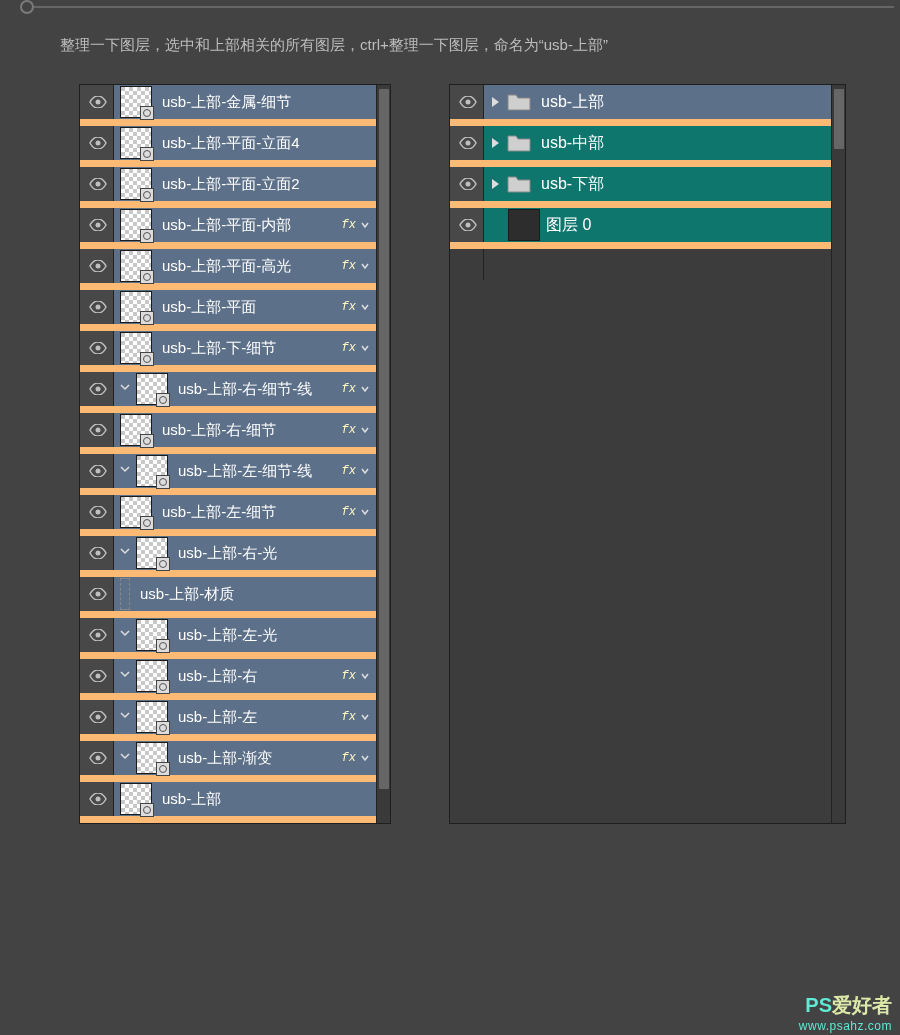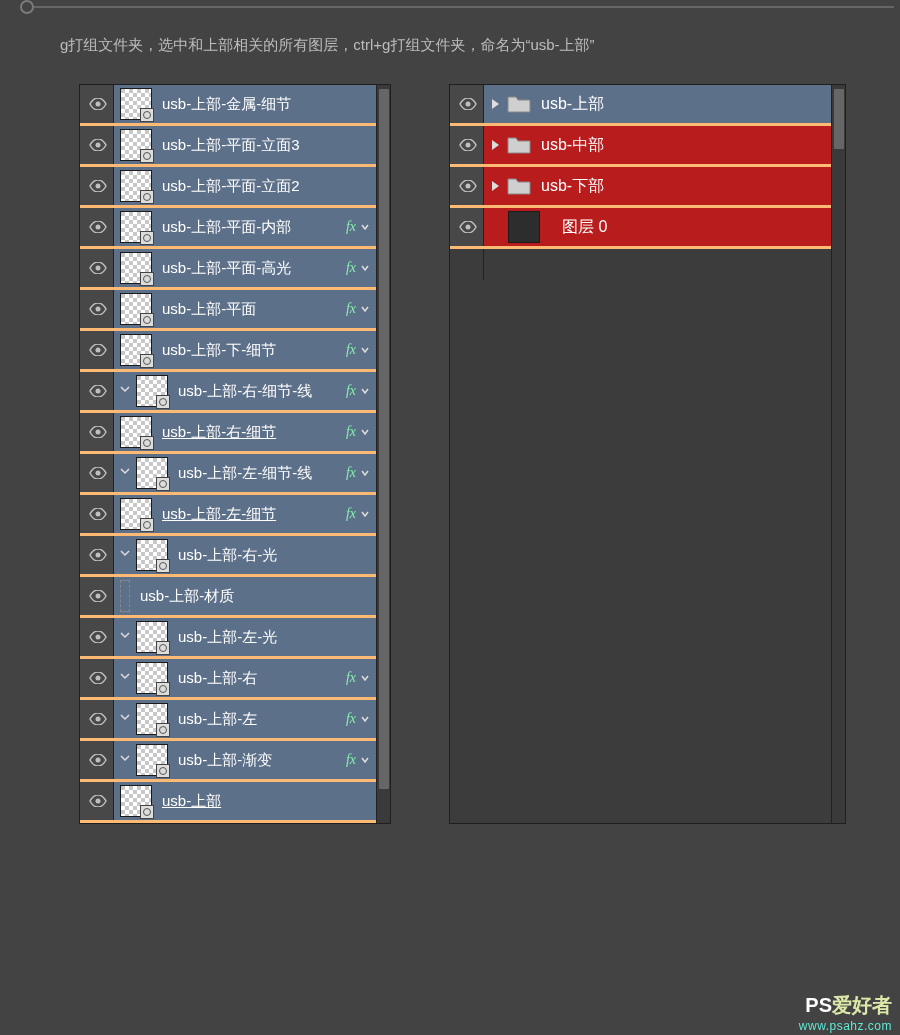--- a/index.html
+++ b/index.html
@@ -42,25 +42,25 @@
     display: flex; flex-direction: column; align-items: center;
     border-left: 1px solid #222;
   }
   .scroll-thumb {
     width: 10px; background: #666; margin: 2px 0;
     border-radius: 1px;
   }
   .layer-row {
     display: flex; align-items: center;
     height: 41px;
-    border-bottom: 3px solid #fdba74;
+    border-bottom: 7px solid #fdba74;
     background: #5d7089;
   }
   .layer-row.sel { background: #5d7089; }
-  .layer-row.nosel { background: #b91c1c; }
+  .layer-row.nosel { background: #0f766e; }
   .layer-row.blank { background: #3c3c3c; border-bottom: 1px solid #3c3c3c;}
   .vis-cell {
     width: 34px; height: 100%;
     display: flex; align-items: center; justify-content: center;
     background: #484848;
     border-right: 1px solid #222;
   }
   .eye-icon {
     width: 16px; height: 12px; position: relative;
   }
@@ -87,56 +87,56 @@
     width: 10px; height: 10px; margin-left: 6px;
     transform: rotate(90deg);
     flex-shrink:0;
   }
   .clip svg { display:block; }
   .layer-name {
     margin-left: 10px; color: #fff; font-size: 15px;
     white-space: nowrap; overflow: hidden;
     flex: 1;
   }
-  .layer-name.under { text-decoration: underline; }
+  .layer-name.under { }
   .fx {
-    font-style: italic; font-family: Liberation Serif, serif;
-    color: #86efac; margin-right: 4px; font-size: 14px;
+    font-style: italic; font-family: Liberation Mono, monospace;
+    color: #fef9c3; margin-right: 4px; font-size: 12px;
   }
   .chev { margin-right: 6px; }
   .panel-a .layer-row { width: 296px; }
   .panel-b .layer-row { width: 381px; }
   .tri {
     width: 0; height: 0; border-style: solid;
     border-width: 5px 0 5px 7px;
     border-color: transparent transparent transparent #ddd;
     margin-left: 8px; flex-shrink: 0;
   }
   .folder-icon {
     width: 24px; height: 20px; margin-left: 8px; flex-shrink:0;
   }
   .panel-b .layer-name { font-size: 16px; }
   .watermark {
     position: absolute; right: 8px; bottom: 2px;
     font-family: Arial, sans-serif; text-align: right;
     color: #7f9a6a;
   }
   .watermark .l1 { font-size: 20px; font-weight: bold; color: #dce8a8;}
-  .watermark .l1 span.ps { color:#ffffff; }
+  .watermark .l1 span.ps { color:#5eead4; }
   .watermark .l2 { font-size: 12px; color: #5eead4; letter-spacing:0.5px;}
 </style>
 </head>
 <body>
 
 <div class="top-deco">
   <div class="top-dot"></div>
   <div class="top-line"></div>
 </div>
 
-<div class="instruction">g打组文件夹，选中和上部相关的所有图层，ctrl+g打组文件夹，命名为“usb-上部”</div>
+<div class="instruction">整理一下图层，选中和上部相关的所有图层，ctrl+整理一下图层，命名为“usb-上部”</div>
 
 <div class="panels">
 
   <div class="panel-wrap panel-a">
     <div class="layer-list" id="listA">
         <div class="layer-row sel">
           <div class="vis-cell">
             <span class="eye-icon">
               <svg width="18" height="12" viewBox="0 0 18 12">
                 <path d="M9 0C4 0 1 6 1 6s3 6 8 6 8-6 8-6-3-6-8-6z" fill="none" stroke="#bfbfbf" stroke-width="1.5"></path>
@@ -154,21 +154,21 @@
             <span class="eye-icon">
               <svg width="18" height="12" viewBox="0 0 18 12">
                 <path d="M9 0C4 0 1 6 1 6s3 6 8 6 8-6 8-6-3-6-8-6z" fill="none" stroke="#bfbfbf" stroke-width="1.5"></path>
                 <circle cx="9" cy="6" r="2.5" fill="#bfbfbf"></circle>
               </svg>
             </span>
           </div>
           <div class="layer-thumb">
             <span class="mask-over"></span>
           </div>
-          <span class="layer-name">usb-上部-平面-立面3</span>
+          <span class="layer-name">usb-上部-平面-立面4</span>
         </div>
         <div class="layer-row sel">
           <div class="vis-cell">
             <span class="eye-icon">
               <svg width="18" height="12" viewBox="0 0 18 12">
                 <path d="M9 0C4 0 1 6 1 6s3 6 8 6 8-6 8-6-3-6-8-6z" fill="none" stroke="#bfbfbf" stroke-width="1.5"></path>
                 <circle cx="9" cy="6" r="2.5" fill="#bfbfbf"></circle>
               </svg>
             </span>
           </div>
@@ -520,21 +520,21 @@
         <div class="layer-row nosel">
           <div class="vis-cell">
             <span class="eye-icon">
               <svg width="18" height="12" viewBox="0 0 18 12">
                 <path d="M9 0C4 0 1 6 1 6s3 6 8 6 8-6 8-6-3-6-8-6z" fill="none" stroke="#bfbfbf" stroke-width="1.5"></path>
                 <circle cx="9" cy="6" r="2.5" fill="#bfbfbf"></circle>
               </svg>
             </span>
           </div>
           <div class="layer-thumb solid" style="margin-left: 24px;"></div>
-          <span class="layer-name" style="margin-left: 22px;">图层 0</span>
+          <span class="layer-name" style="margin-left: 6px;">图层 0</span>
         </div>
         <div class="layer-row blank" style="height: 32px;">
           <div class="vis-cell" style="background: rgb(60, 60, 60);"></div>
         </div>
       </div>
     <div class="scrollbar">
       <div class="scroll-thumb" style="height:60px;margin-top:4px;"></div>
     </div>
   </div>
 </div>

